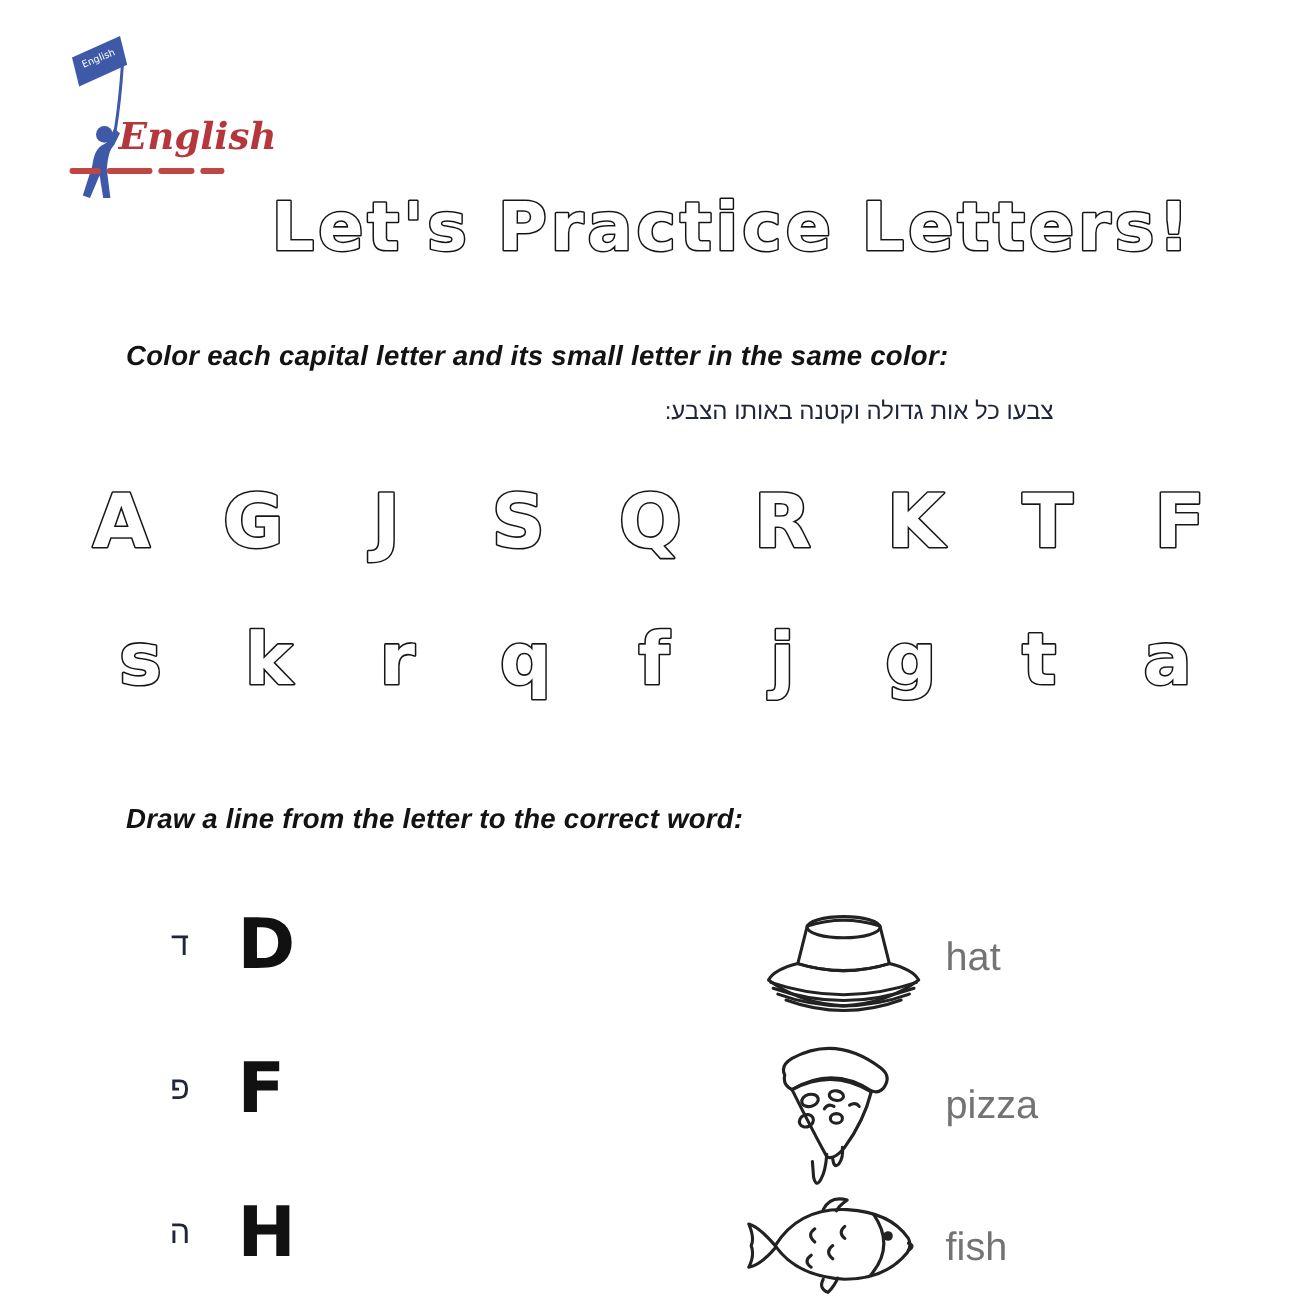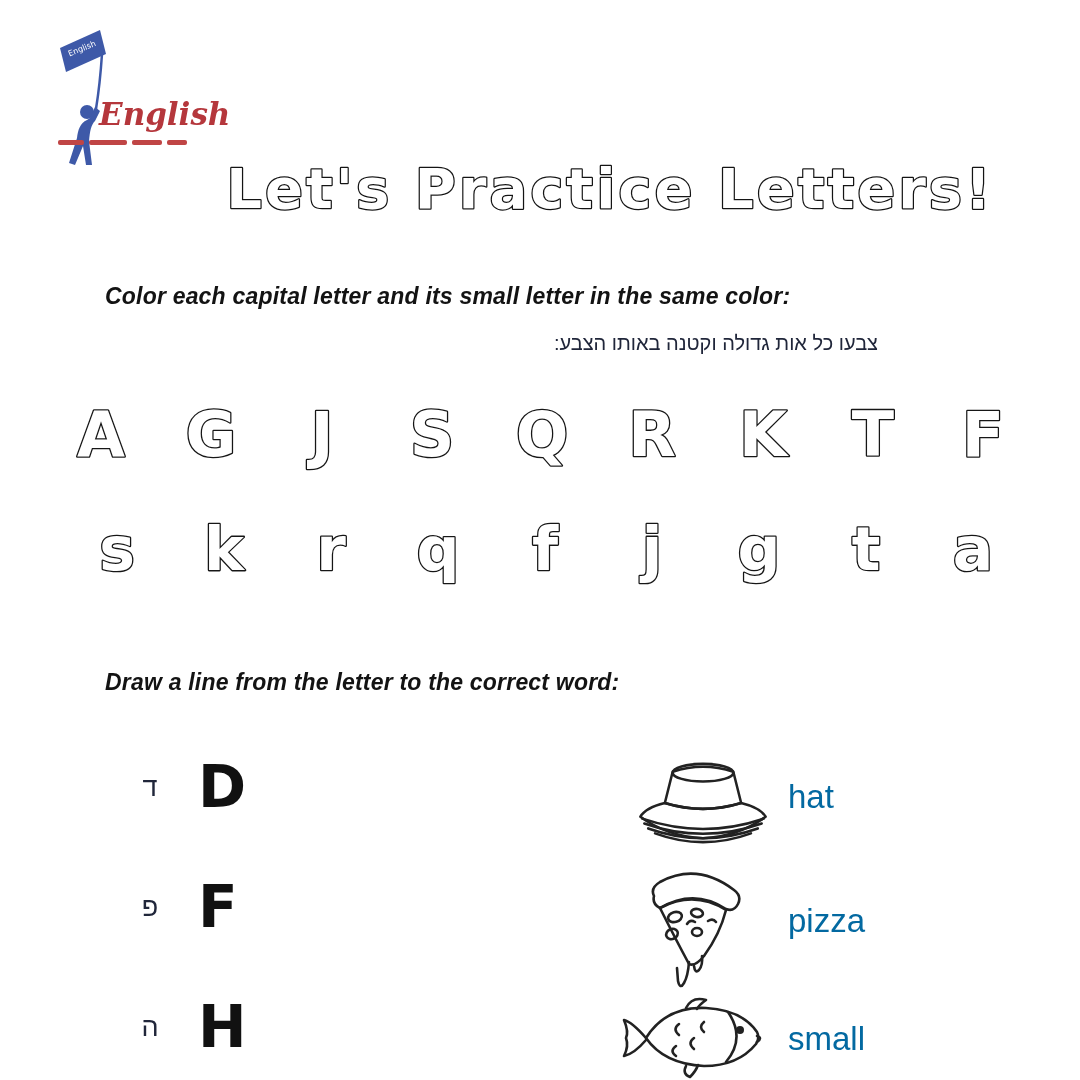--- a/index.html
+++ b/index.html
@@ -55,21 +55,21 @@
   
   .match-row-left { position:absolute; left:138px; display:flex; align-items:center; gap:36px; height:62px; }
   .mrl1{ top:756px } .mrl2{ top:876px } .mrl3{ top:996px }
   .heb-letter { font-size:27px; color:#20263a; width:24px; text-align:center; }
   .big-letter { font-size:58px; font-weight:800; color:#111; font-family:"DejaVu Sans", sans-serif; }
 
   .match-icon { position:absolute; }
   .mi-hat   { left:628px; top:758px; }
   .mi-pizza { left:642px; top:866px; }
   .mi-fish  { left:616px; top:994px; }
-  .match-word { position:absolute; left:788px; font-size:33px; color:#0369a1; }
+  .match-word { position:absolute; left:788px; font-size:33px; color:#737373; }
   .mw-hat   { top:778px; }
   .mw-pizza { top:902px;text-align:center; }
   .mw-fish  { top:1020px; }
 
   .drawing { stroke:#222; stroke-width:2.6; fill:none; stroke-linecap:round; stroke-linejoin:round; }
 </style>
 </head>
 <body>
 
 <div class="page">
@@ -210,15 +210,15 @@
       <circle cx="124" cy="36" r="4" fill="#222" stroke="none"></circle>
       <path d="M141,42 q6,2 0,6"></path>
       <path d="M70,14 Q76,2 90,6 Q83,11 81,15"></path>
       <path d="M63,30 q-7,5 0,11"></path>
       <path d="M78,44 q-7,5 0,11"></path>
       <path d="M60,52 q-7,5 0,10"></path>
       <path d="M88,28 q-6,5 0,10"></path>
       <path d="M70,72 Q66,80 74,83 Q80,77 82,71"></path>
     </g>
   </svg>
-  <div class="match-word mw-fish">small</div>
+  <div class="match-word mw-fish">fish</div>
 
 </div>
 
 </body></html>

